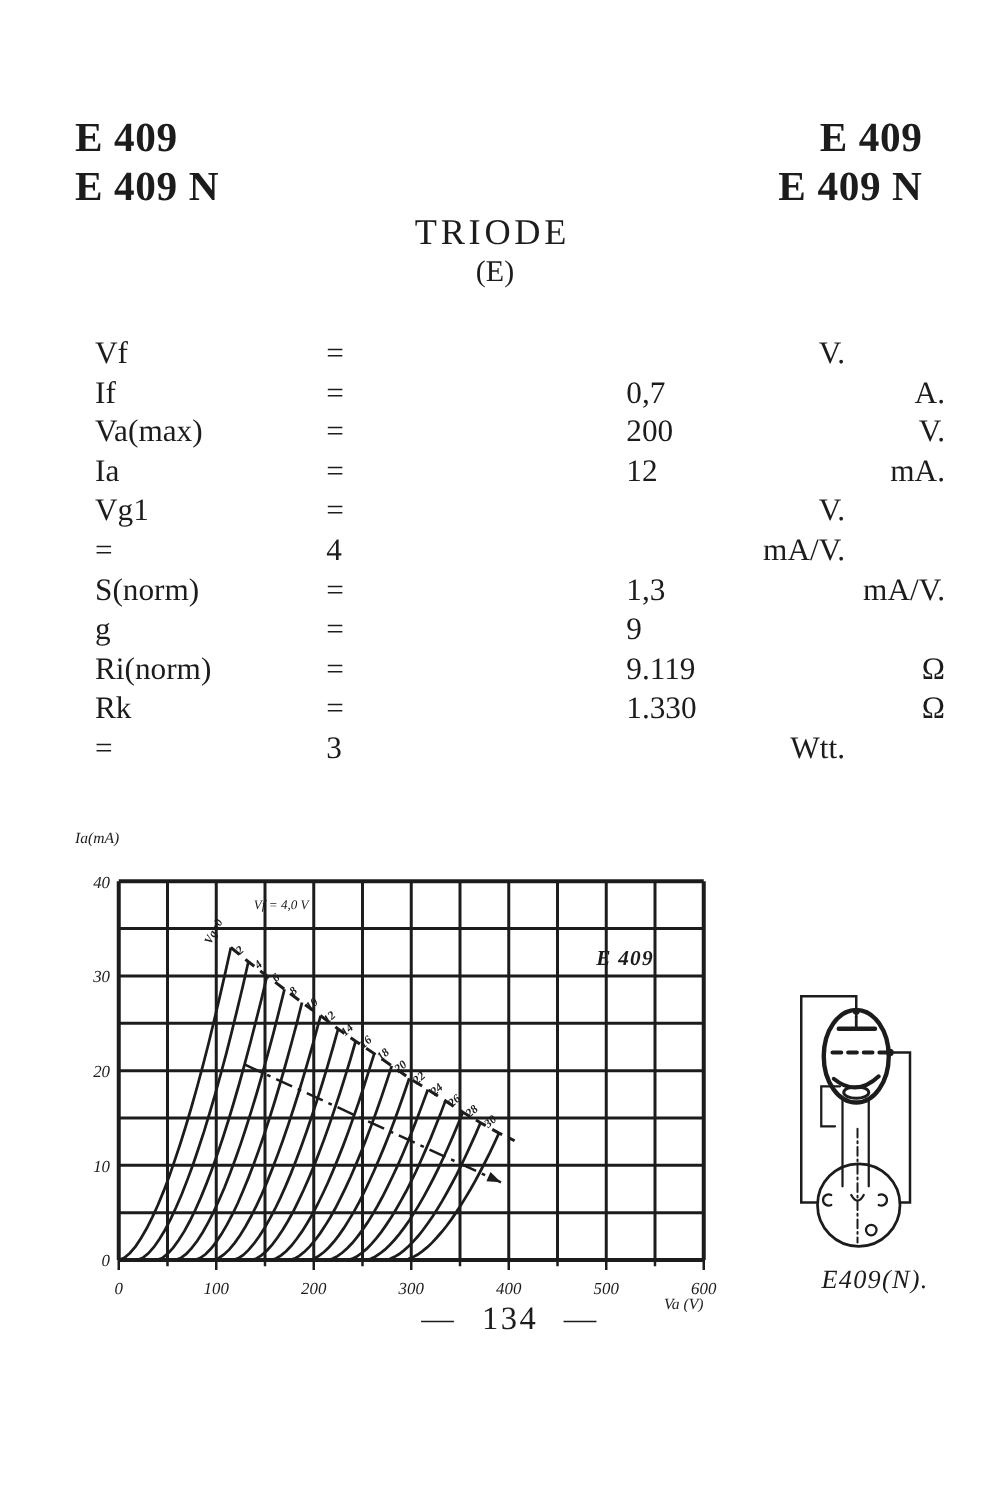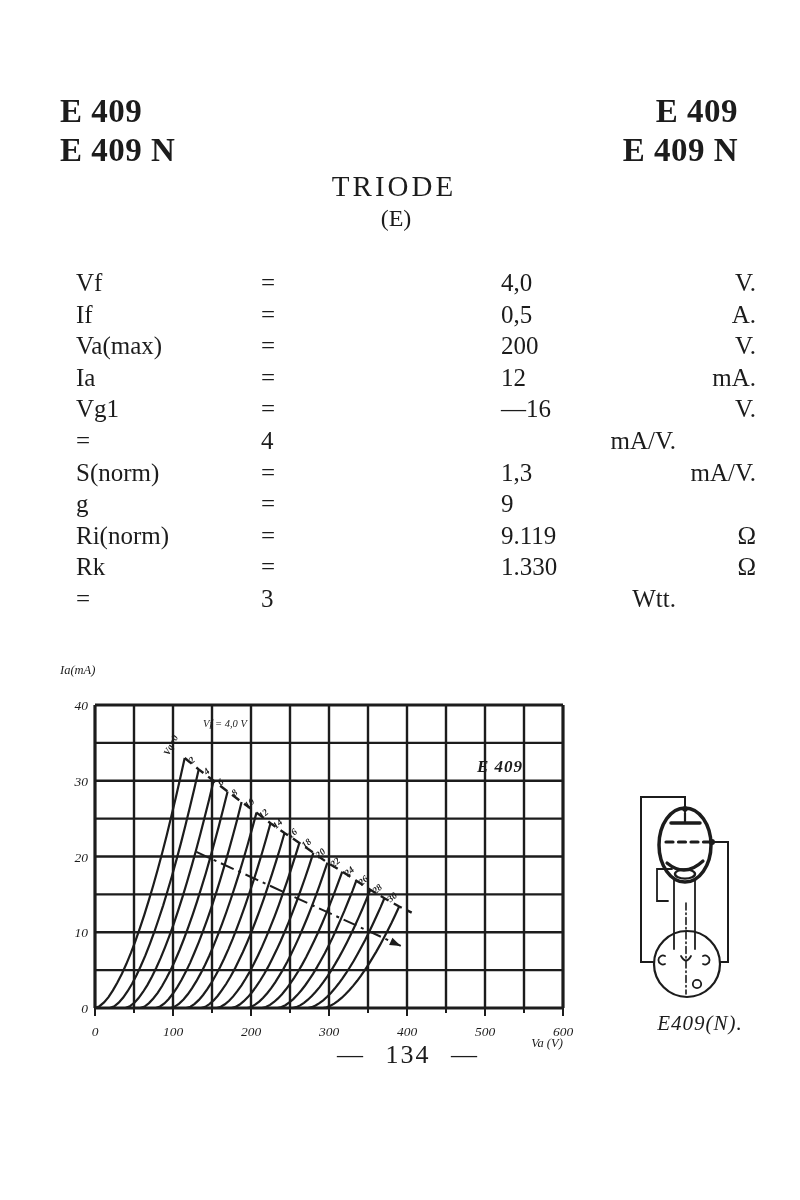--- a/index.html
+++ b/index.html
@@ -40,45 +40,43 @@
     <div>E 409 N</div>
   </div>
 
   <div class="title">TRIODE</div>
   <div class="subtitle">(E)</div>
 
   <div id="specs">
       <div class="srow">
         <span class="param">Vf</span>
         <span class="eq">=</span>
-        <span class="value">4,0</span>
         <span class="unit">V.</span>
       </div>
       <div class="srow">
         <span class="param">If</span>
         <span class="eq">=</span>
-        <span class="value">0,5</span>
+        <span class="value">0,7</span>
         <span class="unit">A.</span>
       </div>
       <div class="srow">
         <span class="param">Va(max)</span>
         <span class="eq">=</span>
         <span class="value">200</span>
         <span class="unit">V.</span>
       </div>
       <div class="srow">
         <span class="param">Ia</span>
         <span class="eq">=</span>
         <span class="value">12</span>
         <span class="unit">mA.</span>
       </div>
       <div class="srow">
         <span class="param">Vg1</span>
         <span class="eq">=</span>
-        <span class="value">—16</span>
         <span class="unit">V.</span>
       </div>
       <div class="srow">
         <span class="eq">=</span>
         <span class="value">4</span>
         <span class="unit">mA/V.</span>
       </div>
       <div class="srow">
         <span class="param">S(norm)</span>
         <span class="eq">=</span>

